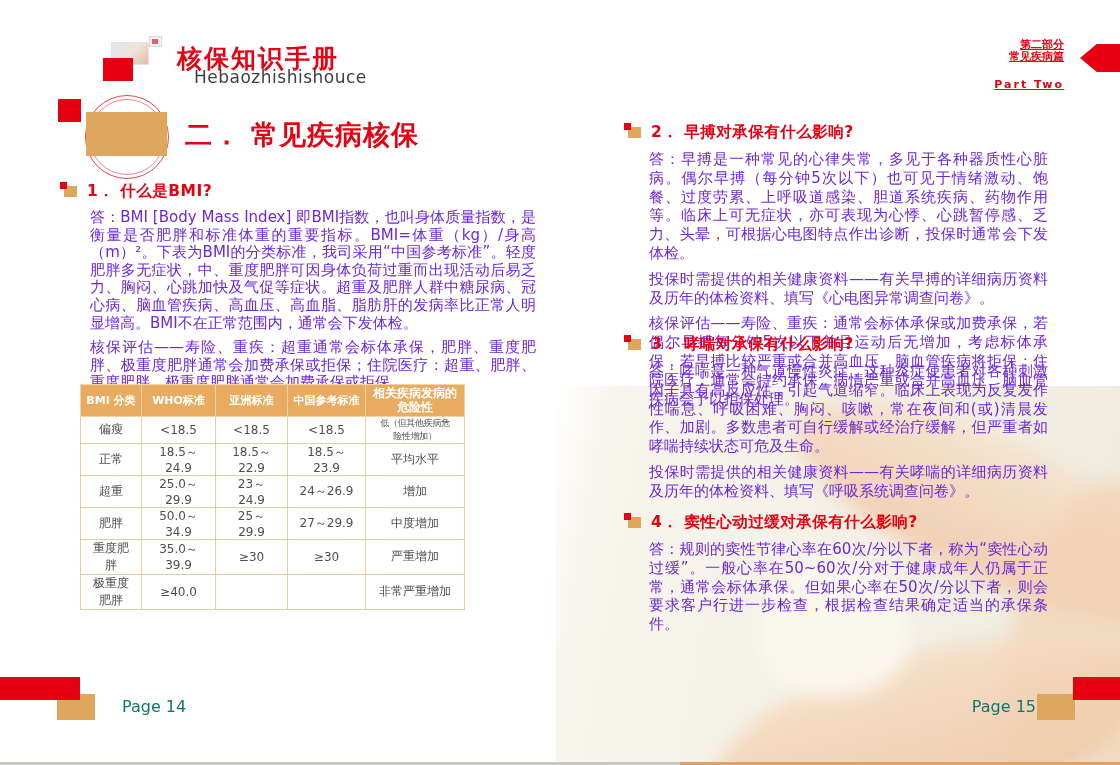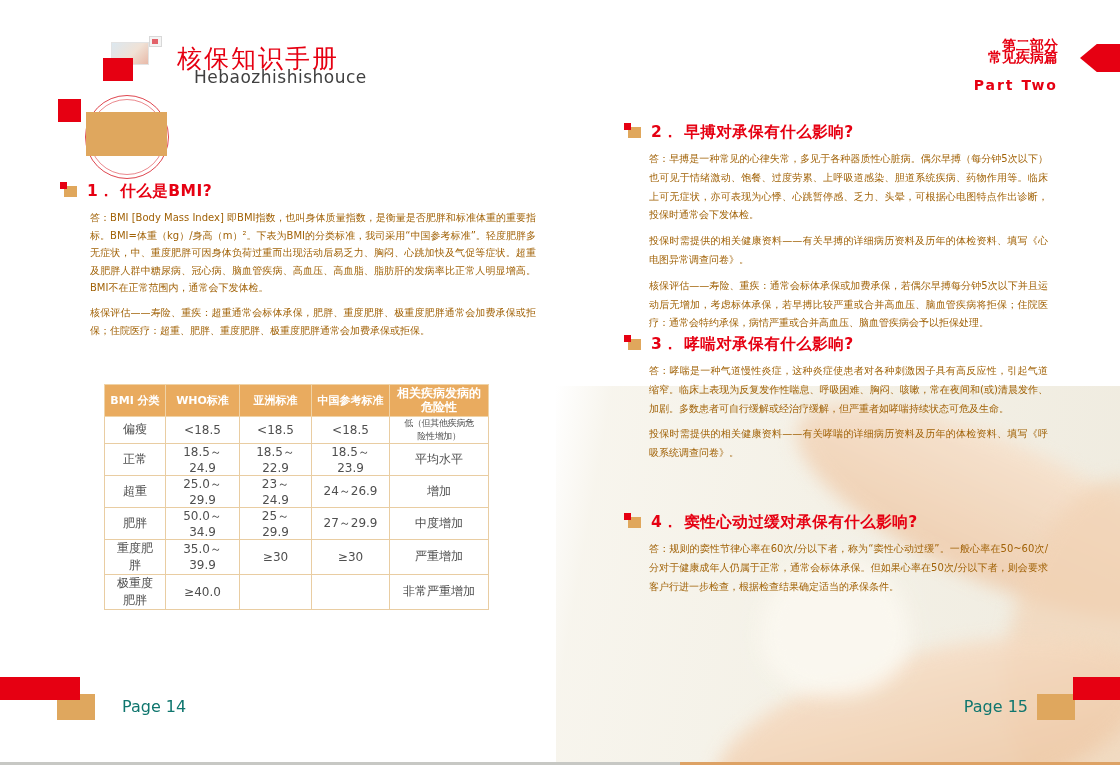--- a/index.html
+++ b/index.html
@@ -10,26 +10,26 @@
   }
   
   .logo-art { position:absolute; left:100px; top:35px; width:66px; height:48px; z-index:2; }
   .logo-photo { position:absolute; left:11px; top:7px; width:38px; height:23px;
     background:linear-gradient(135deg,#dce8f0 0%,#f0e2d6 55%,#e8b9a8 100%);
     border:1px solid #e3e3e3; }
   .logo-red { position:absolute; left:3px; top:23px; width:30px; height:23px; background:#e60012; }
   .logo-flag { position:absolute; left:49px; top:1px; width:13px; height:11px; background:#f4f4f4;
     border:1px solid #d8d8d8; }
   .logo-flag::after { content:''; position:absolute; left:2px; top:2px; width:6px; height:5px; background:#e2626a; }
-  .logo-title { position:absolute; left:177px; top:42px; font-size:25px; font-weight:normal;
+  .logo-title { position:absolute; left:177px; top:42px; font-size:25px; font-weight:bold;
     color:#e60012; letter-spacing:2px; z-index:2; }
   .logo-subtitle { position:absolute; left:194px; top:67px; font-size:17px; color:#404040;
     letter-spacing:0.5px; z-index:2; }
-  .part-label { position:absolute; right:62px; top:39px; text-align:right; color:#e60012;
-    font-weight:bold; font-size:14px; line-height:12px; z-index:2; }
+  .part-label { position:absolute; right:56px; top:39px; text-align:right; color:#e60012;
+    font-weight:bold; font-size:11px; line-height:12px; z-index:2;text-decoration:underline; }
   .part-label .part-en { margin-top:16px; letter-spacing:2px; }
   .part-arrow { position:absolute; right:0; top:44px; width:40px; height:28px; background:#e60012;
     clip-path:polygon(100% 0, 100% 100%, 42% 100%, 0 50%, 42% 0); z-index:2; }
   
   .deco-ring { position:absolute; left:85px; top:95px; width:84px; height:84px; border-radius:50%;
     border:1.3px solid rgba(216,38,48,.85); z-index:1; }
   .deco-ring::after { content:''; position:absolute; inset:3px; border-radius:50%;
     border:1px solid rgba(216,38,48,.55); }
   .deco-red-sq { position:absolute; left:58px; top:99px; width:23px; height:23px; background:#e60012; z-index:2; }
   .deco-tan-sq { position:absolute; left:86px; top:112px; width:81px; height:44px; background:#dfa75e; z-index:3; }
@@ -50,45 +50,45 @@
     background:#f2d3b5; opacity:.7; }
   .heart-gap { position:absolute; right:210px; top:170px; width:150px; height:140px;
     background:#fbf8f0; border-radius:50% 50% 48% 48% / 58% 58% 42% 42%; filter:blur(10px); opacity:.95; }
   
   .qa { position:absolute; z-index:2; }
   .q-head { display:flex; align-items:center; color:#e60012; font-weight:bold; font-size:15.5px;
     letter-spacing:0.5px; white-space:nowrap; }
   .qbullet { position:relative; width:13px; height:11px; background:#e0a75c; margin-right:10px; flex:0 0 auto; }
   .qbullet::before { content:''; position:absolute; left:-4px; top:-4px; width:7px; height:7px; background:#e60012; }
   .q-num { margin-right:6px; }
-  .qa p { color:#a16207; font-size:10px; text-align:justify; }
+  .qa p { color:#6d28d9; font-size:15px; text-align:justify; }
   .qa-left { left:64px; }
   .qa-left p { margin:7px 0 0 26px; width:446px; line-height:17.6px; }
   .qa-right { left:628px; }
   .qa-right p { margin:7px 0 0 21px; width:399px; line-height:18.8px; }
   
-  .bmi-table { position:absolute; left:104px; top:384px; z-index:2; border-collapse:collapse;
+  .bmi-table { position:absolute; left:80px; top:384px; z-index:2; border-collapse:collapse;
     table-layout:fixed; }
   .bmi-table col.c0 { width:61px; } .bmi-table col.c1 { width:74px; }
   .bmi-table col.c2 { width:72px; } .bmi-table col.c3 { width:78px; }
   .bmi-table col.c4 { width:99px; }
   .bmi-table th { background:#e9ab5f; color:#ffffff; font-size:11px; font-weight:bold;
     height:27px; padding:1px 2px; border:1px solid #f0d3a6; line-height:1.2; }
   .bmi-table th.small-head { font-size:12px; }
   .bmi-table td { border:1px solid #e9cda2; font-size:12px; color:#4f4f4f; text-align:center;
     height:20px; padding:0 10px; background:#fff; }
   .bmi-table td.small-note { font-size:9px; letter-spacing:-0.3px; }
   
   .mark-red-left { position:absolute; left:0; top:677px; width:80px; height:23px; background:#e60012; z-index:3; }
   .mark-tan-left { position:absolute; left:57px; top:694px; width:38px; height:26px; background:#dfa75e; z-index:2; }
   .pagelabel { position:absolute; top:697px; font-size:16px; color:#0f766e; z-index:3; }
   .pagelabel-left { left:122px; }
   .mark-red-right { position:absolute; right:0; top:677px; width:47px; height:23px; background:#e60012; z-index:3; }
   .mark-tan-right { position:absolute; right:45px; top:694px; width:38px; height:26px; background:#dfa75e; z-index:2; }
-  .pagelabel-right { right:92px; }
+  .pagelabel-right { right:84px; }
   .bl-gray { position:absolute; left:0; bottom:0; width:680px; height:3px; background:#c7c8c4; z-index:4; }
   .bl-orange { position:absolute; left:680px; bottom:0; width:440px; height:3px; background:#dda265; z-index:4; }
 </style>
 </head>
 <body>
 
 <div class="spread">
 
   <div class="logo-art">
     <div class="logo-photo"></div>
@@ -108,20 +108,23 @@
   <div class="hands-photo">
     <div class="hand hand-top"></div>
     <div class="hand hand-right"></div>
     <div class="hand hand-bottom"></div>
     <div class="heart-gap"></div>
   </div>
 
   <div class="deco-ring"></div>
   <div class="deco-red-sq"></div>
   <div class="deco-tan-sq"></div>
+  <div class="section-title">
+    <span class="sec-num">二．</span><span class="sec-text">常见疾病核保</span>
+  </div>
 
   <section class="qa qa-left" style="top:181px;">
     <div class="q-head">
       <span class="qbullet"></span>
       <span class="q-num">1．</span>
       <span class="q-title">什么是BMI?</span>
     </div>
     <p>答：BMI [Body Mass Index] 即BMI指数，也叫身体质量指数，是衡量是否肥胖和标准体重的重要指标。BMI=体重（kg）/身高（m）²。下表为BMI的分类标准，我司采用“中国参考标准”。轻度肥胖多无症状，中、重度肥胖可因身体负荷过重而出现活动后易乏力、胸闷、心跳加快及气促等症状。超重及肥胖人群中糖尿病、冠心病、脑血管疾病、高血压、高血脂、脂肪肝的发病率比正常人明显增高。BMI不在正常范围内，通常会下发体检。</p>
     <p>核保评估——寿险、重疾：超重通常会标体承保，肥胖、重度肥胖、极重度肥胖通常会加费承保或拒保；住院医疗：超重、肥胖、重度肥胖、极重度肥胖通常会加费承保或拒保。</p>
   </section>

